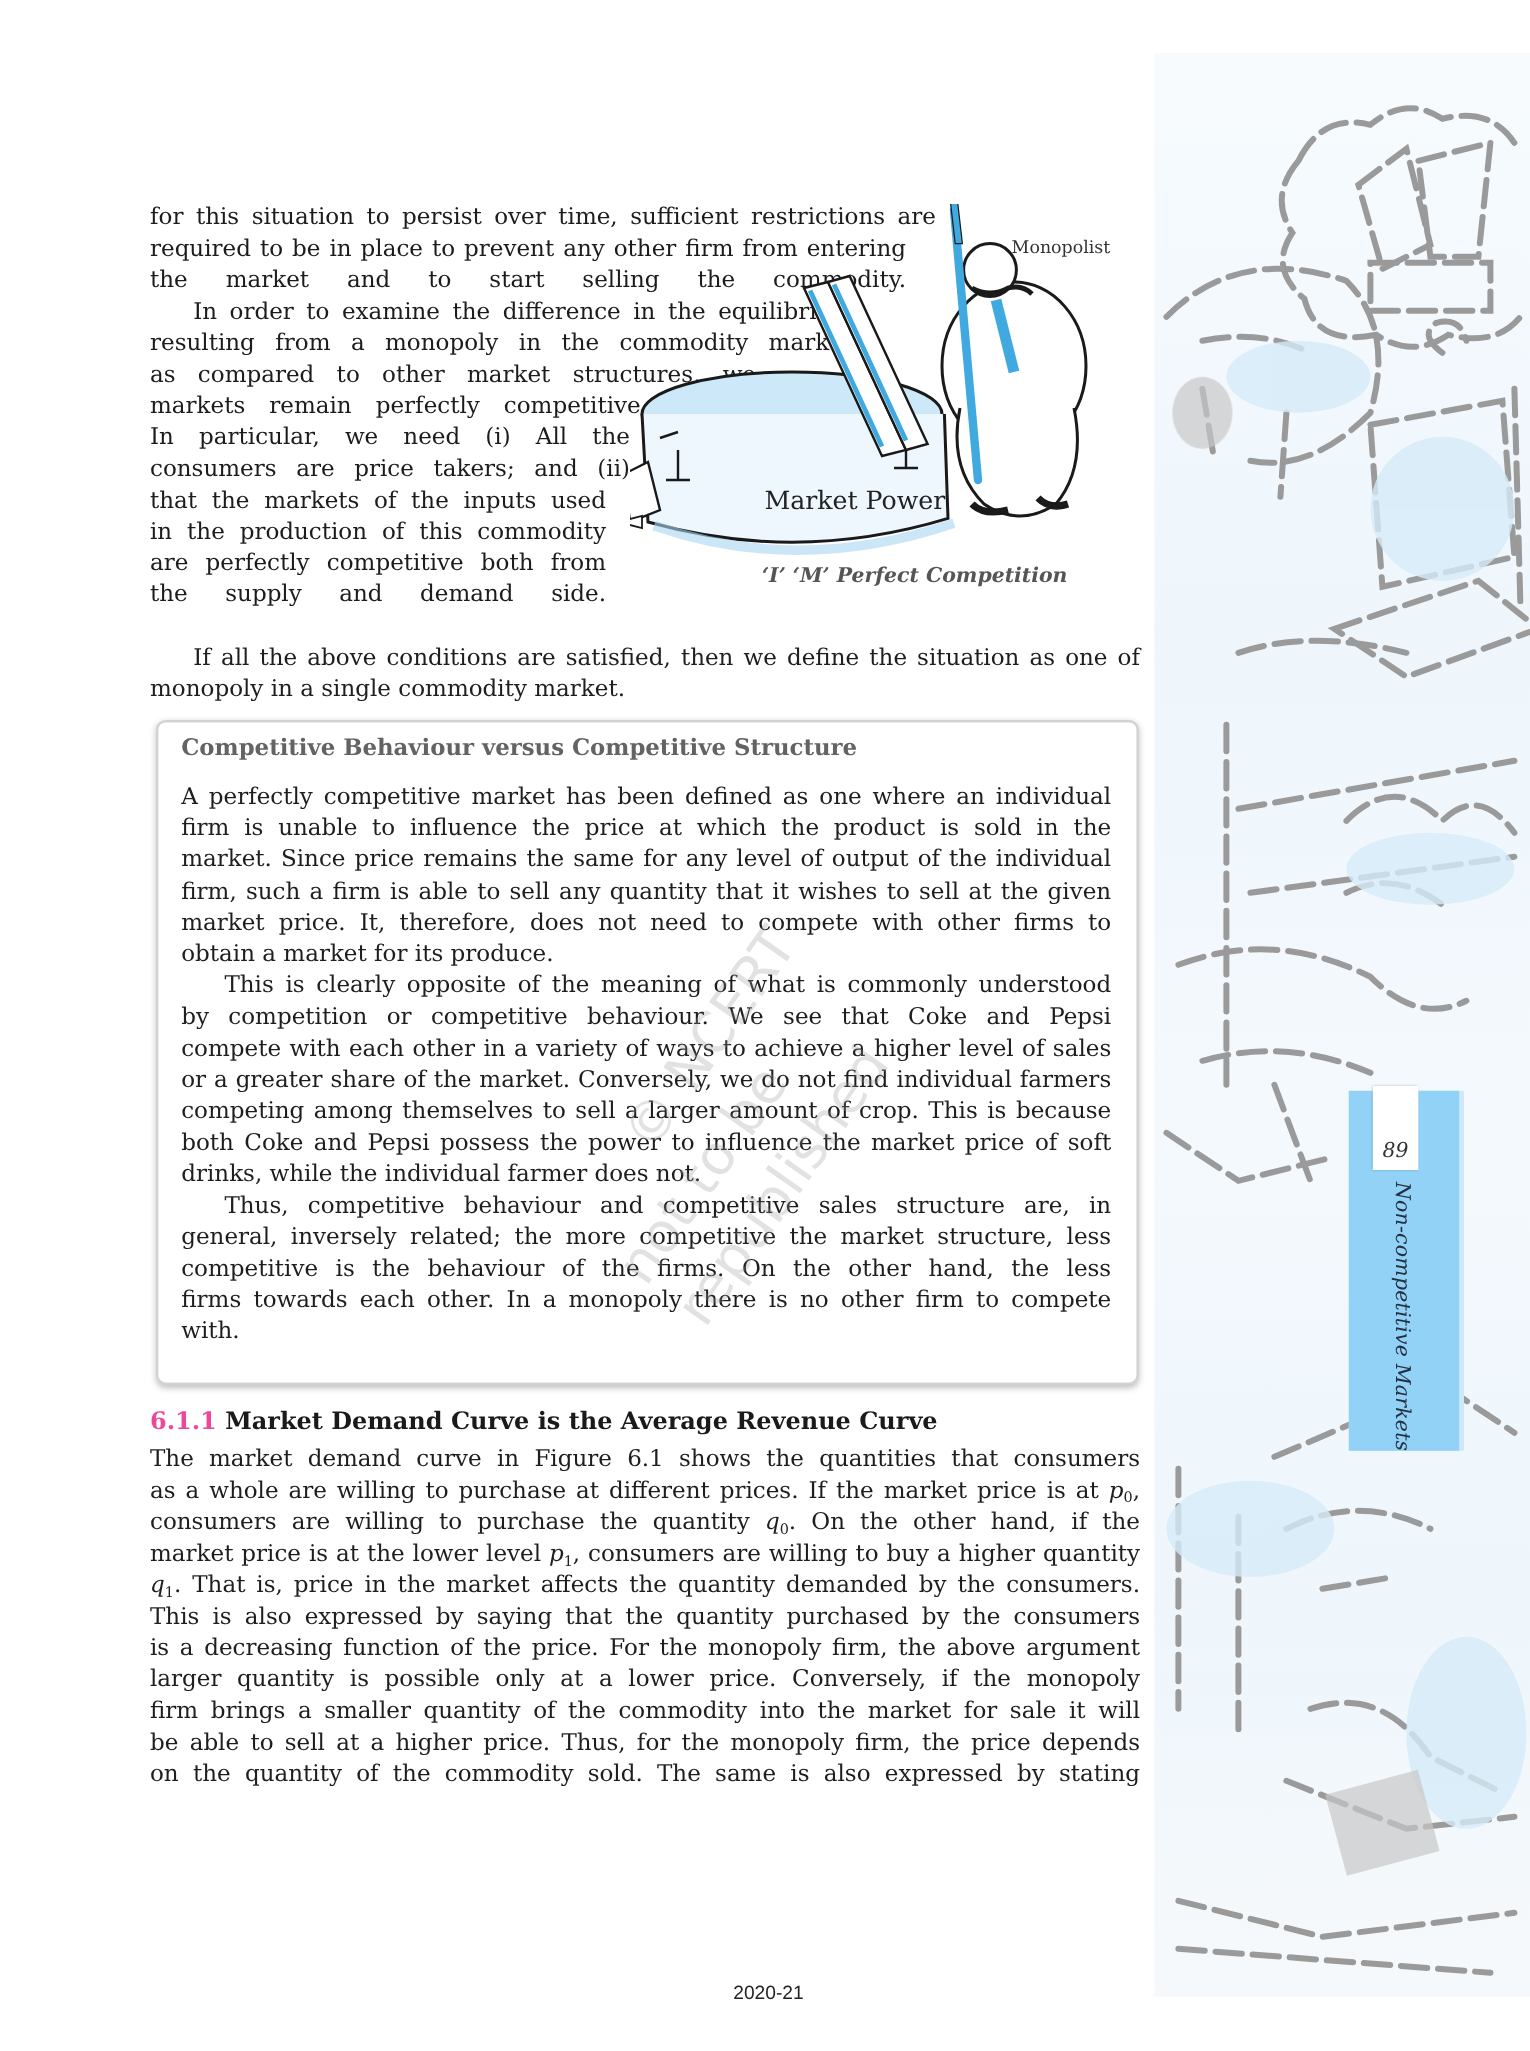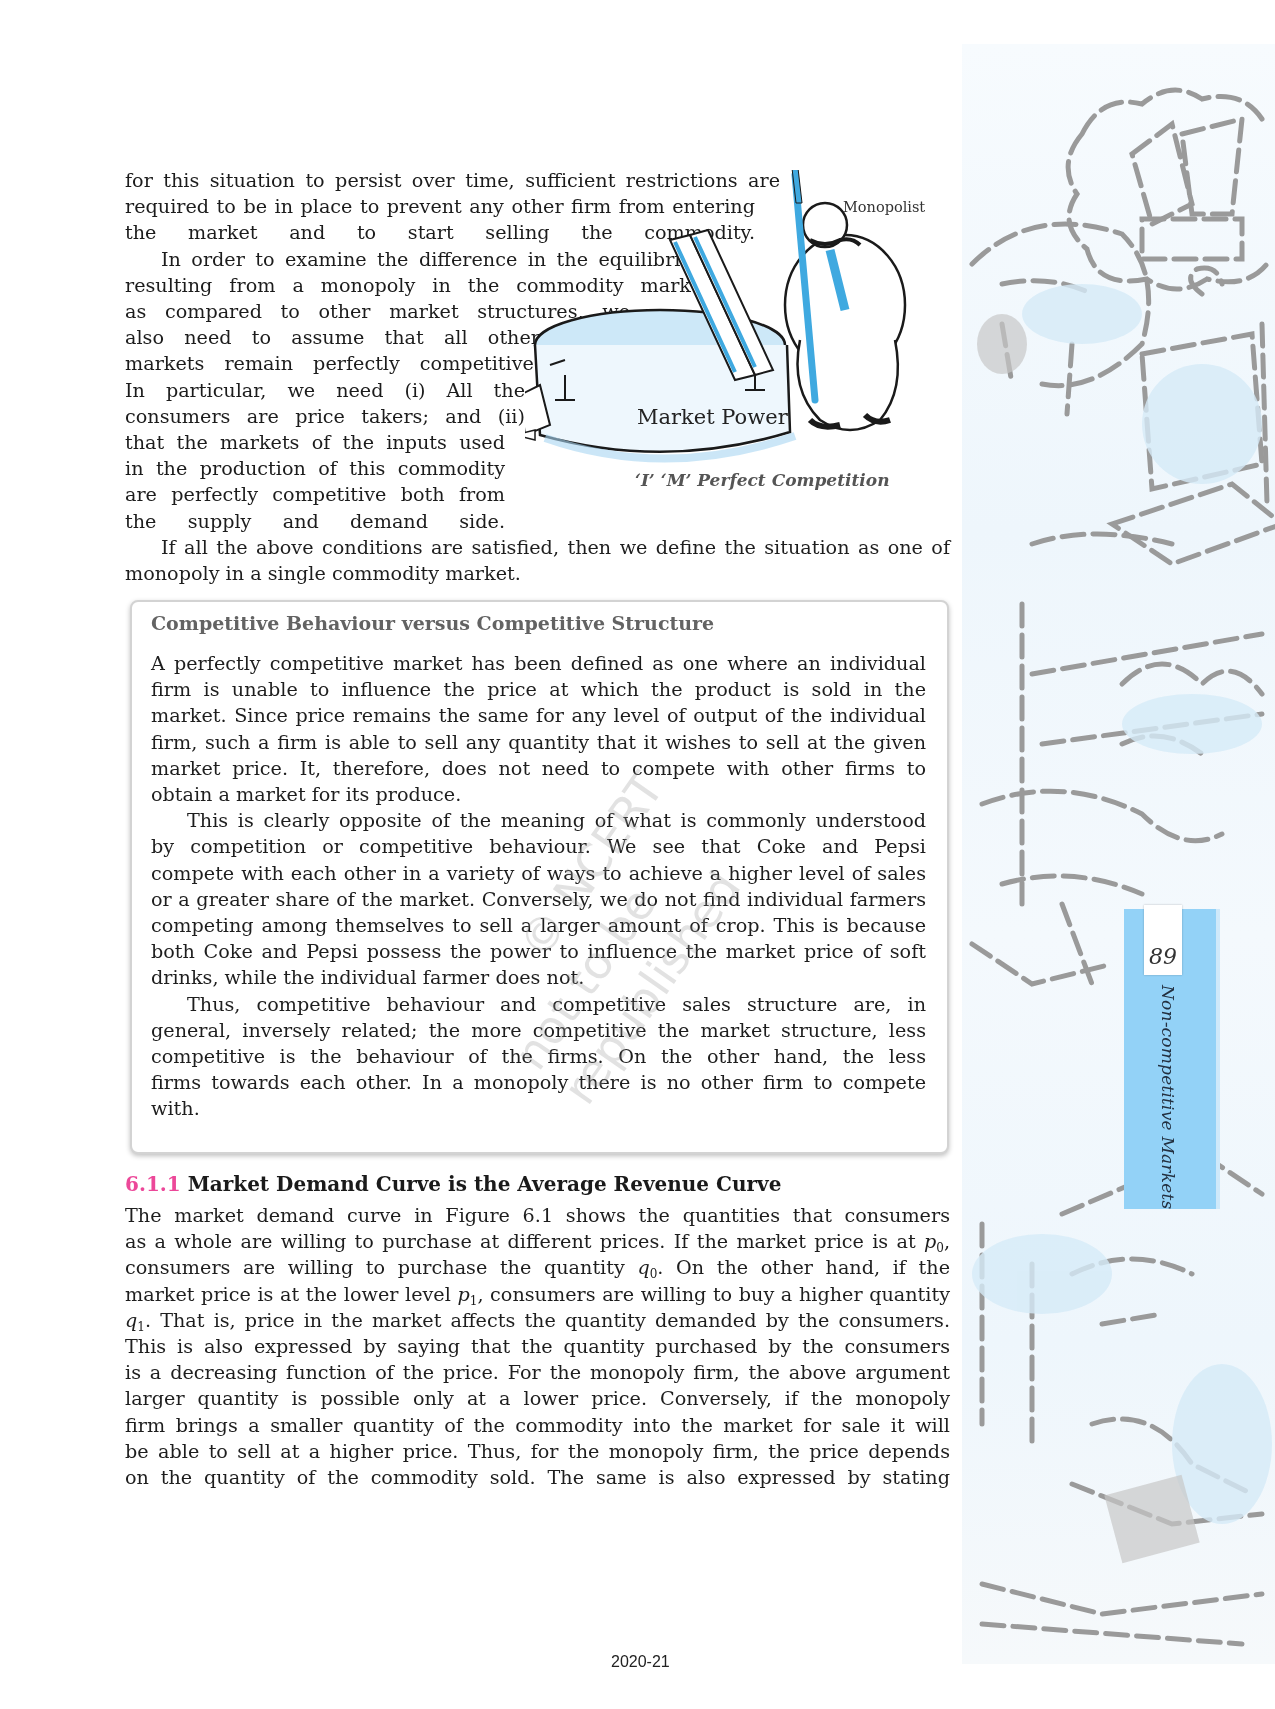--- a/index.html
+++ b/index.html
@@ -24,21 +24,21 @@
     position: absolute; left: 1124px; top: 909px; width: 96px; height: 300px;
     background: #cfe9fa;
   }
   .chapter-tab .tab-dark {
     position: absolute; left: 0; top: 0; width: 92px; height: 300px; background: #93d2f7;
   }
   .page-num-box {
     position: absolute; left: 1144px; top: 905px; width: 38px; height: 70px;
     background: #fff; box-shadow: 0 0 2px rgba(0,0,0,0.25);
     display: flex; align-items: flex-end; justify-content: center;
-    font-family: "DejaVu Serif", serif; font-style: italic; font-size: 22px; color: #333;
+    font-family: "DejaVu Serif", serif; font-style: italic; font-size: 17px; color: #333;
     padding-bottom: 6px; box-sizing: border-box;
   }
   .chapter-title {
     position: absolute; left: 1158px; top: 985px;
     writing-mode: vertical-rl;
     font-family: "DejaVu Serif", serif; font-style: italic; font-size: 17px; color: #233040;
     letter-spacing: 0.2px;
   }
 
   .text {
@@ -162,21 +162,20 @@
   <div class="page-num-box">89</div>
   <div class="chapter-title">Non-competitive Markets</div>
 
   <div class="narrow-lines">
     <span class="line" style="width:655px">for this situation to persist over time, sufficient restrictions are</span>
     <span class="line" style="width:630px">required to be in place to prevent any other firm from entering</span>
     <span class="line last" style="width:630px">the market and to start selling the commodity.</span>
     <span class="line indent" style="width:550px">In order to examine the difference in the equilibrium</span>
     <span class="line" style="width:585px">resulting from a monopoly in the commodity market</span>
     <span class="line" style="width:505px">as compared to other market structures, we</span>
-    <span class="line" style="width:415px">also need to assume that all other</span>
     <span class="line" style="width:415px">markets remain perfectly competitive.</span>
     <span class="line" style="width:400px">In particular, we need (i) All the</span>
     <span class="line" style="width:400px">consumers are price takers; and (ii)</span>
     <span class="line" style="width:380px">that the markets of the inputs used</span>
     <span class="line" style="width:380px">in the production of this commodity</span>
     <span class="line" style="width:380px">are perfectly competitive both from</span>
     <span class="line last" style="width:380px">the supply and demand side.</span>
   </div>
 
   <div class="cartoon">

